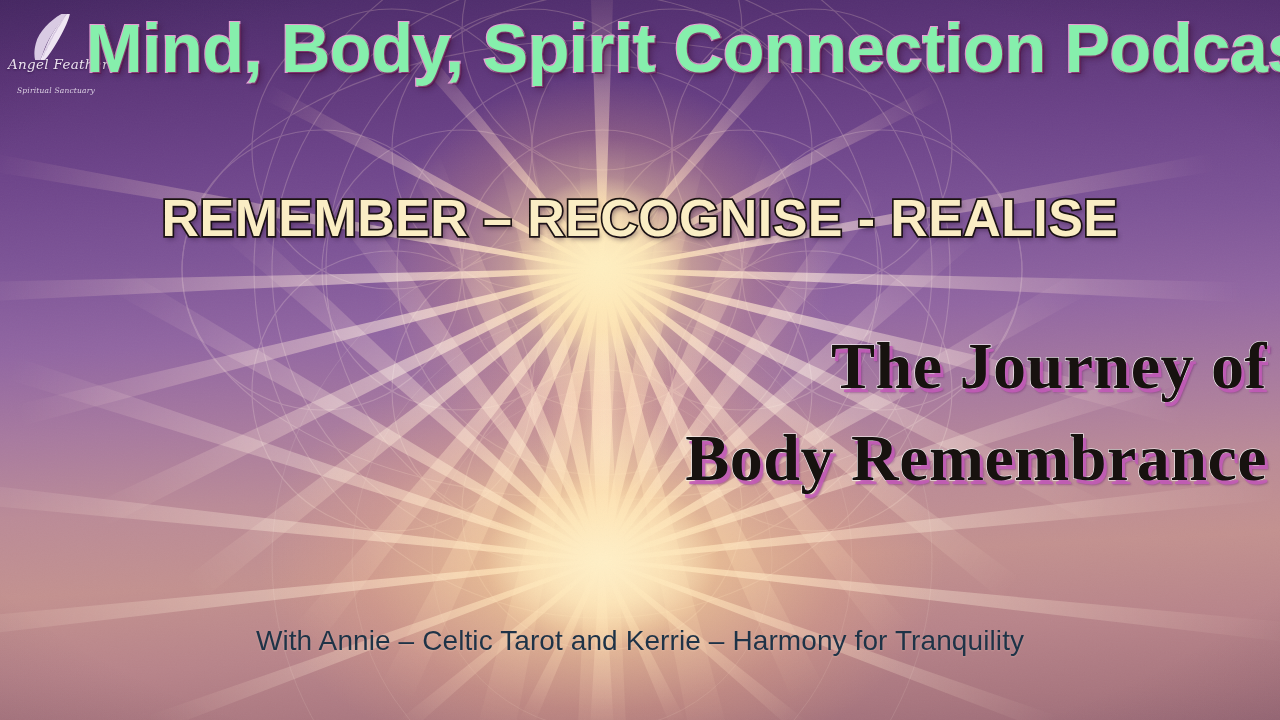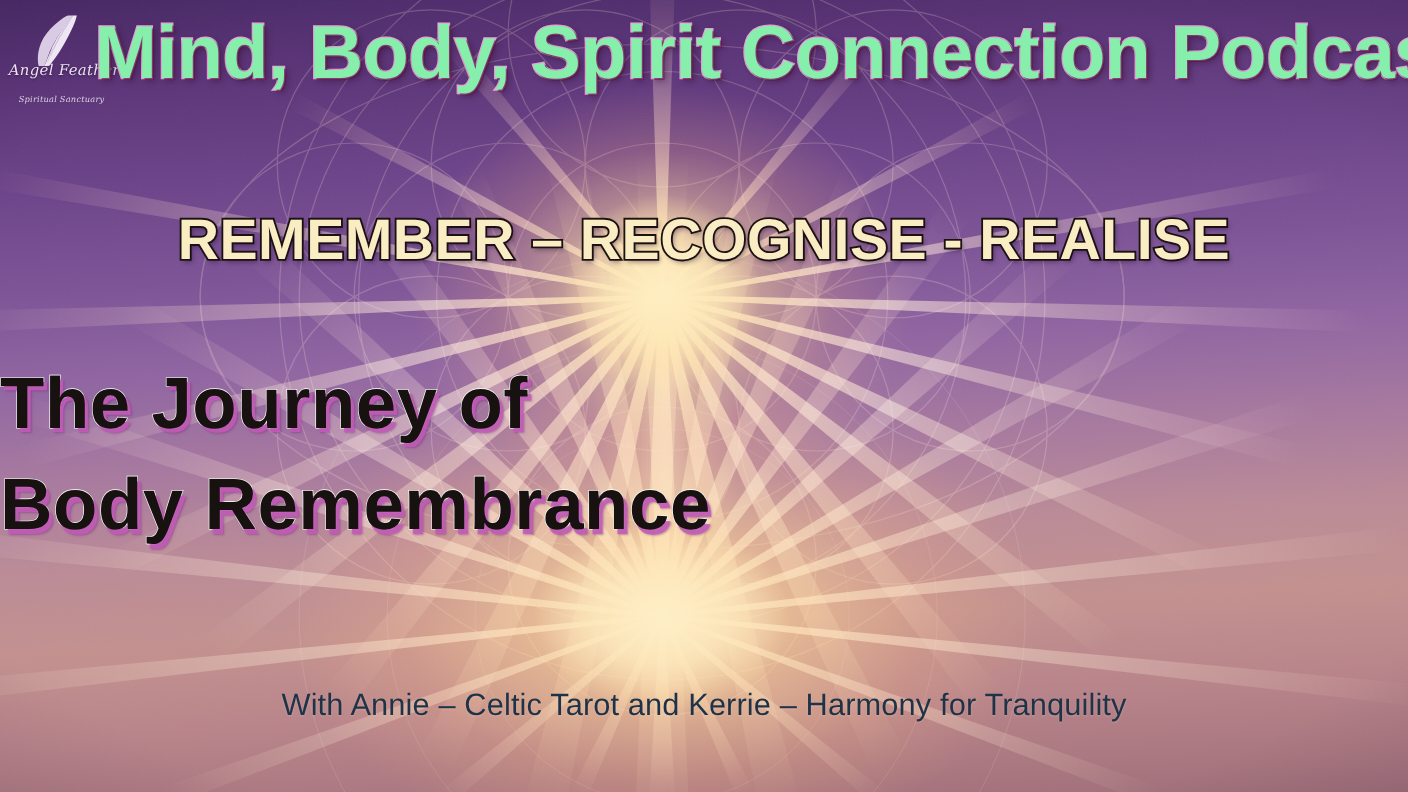--- a/index.html
+++ b/index.html
@@ -128,21 +128,22 @@
     -webkit-text-stroke: 3.4px #1b1410;
     paint-order: stroke fill;
     text-shadow: 2px 3px 5px rgba(30,12,40,.45);
     white-space: nowrap;
     margin-top: 40px;
   }
 
   .main-title {
     position: absolute;
     left: 0; right: 13px; top: 320px;
-    text-align: left;
+    text-align: right;
+    font-family: Liberation Serif, serif;
   }
   .main-title .line {
     display: block;
     font-size: 66px;
     font-weight: bold;
     line-height: 92px;
     letter-spacing: 0.5px;
     color: #17120f;
     -webkit-text-stroke: 1.1px #ffffff;
     paint-order: stroke fill;

